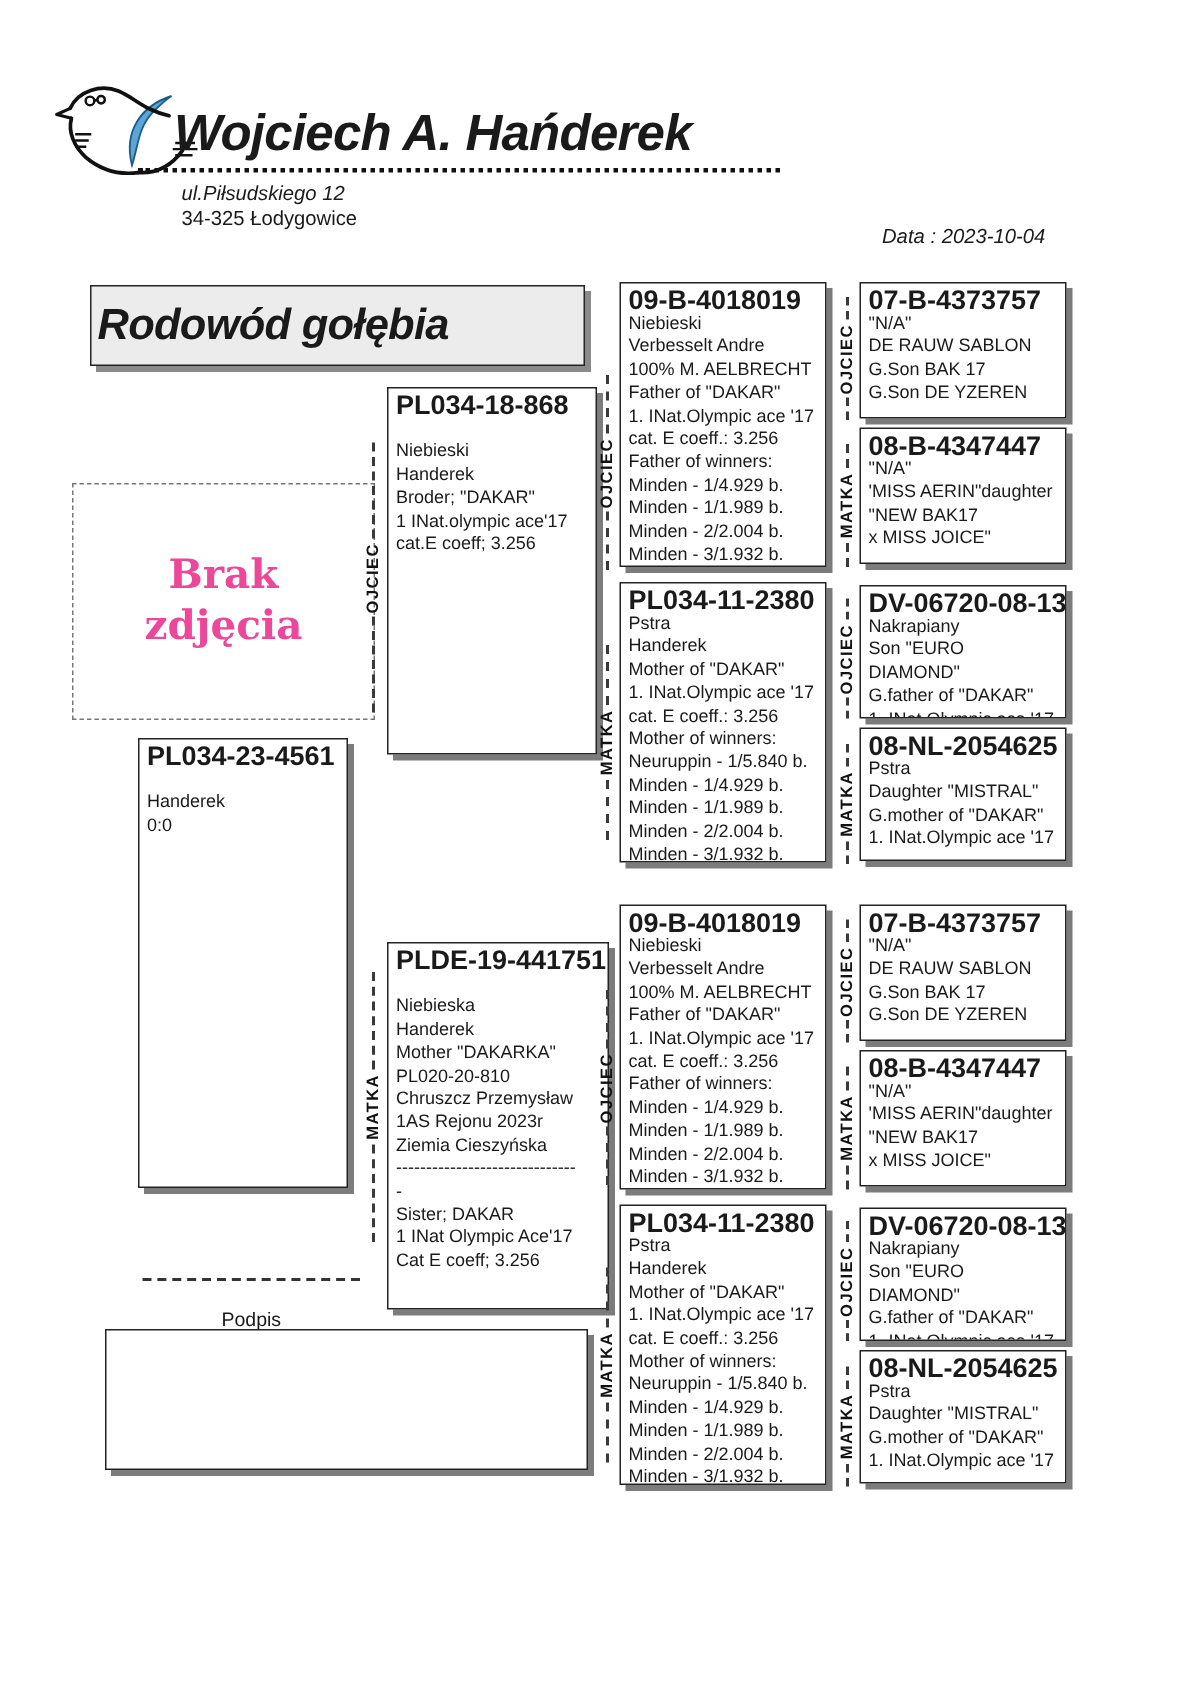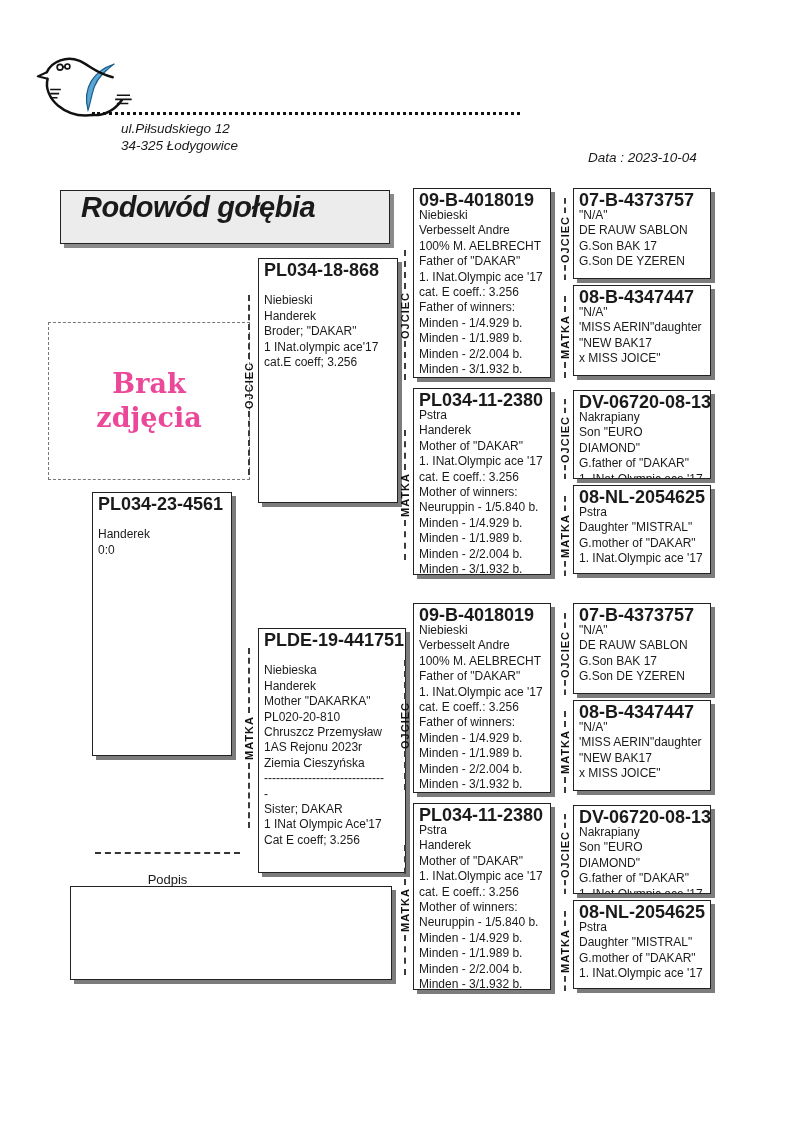--- a/index.html
+++ b/index.html
@@ -5,27 +5,27 @@
   html,body{margin:0;padding:0;background:#fff;}
   .page{
     position:relative;width:794px;height:1123px;background:#ffffff;overflow:hidden;
     font-family:"Liberation Sans",sans-serif;color:#1a1a1a;
   }
   
   .logo{position:absolute;left:34px;top:50px;width:108px;height:70px;}
   .brand{position:absolute;left:116px;top:70px;font-size:34px;font-weight:bold;font-style:italic;letter-spacing:-0.5px;white-space:nowrap;}
   .brand-underline{position:absolute;left:92px;top:112px;width:428px;border-bottom:3px dotted #111;}
   .addr1{position:absolute;left:121px;top:121px;font-size:13.5px;font-style:italic;}
-  .addr2{position:absolute;left:121px;top:138px;font-size:13.5px;font-style:italic;}
+  .addr2{position:absolute;left:121px;top:138px;font-size:13.5px;}
   .date-line{position:absolute;left:588px;top:150px;font-size:13.5px;font-style:italic;white-space:nowrap;}
   
   .title-box{
     position:absolute;left:60px;top:190px;width:330px;height:54px;
     background:#ececec;border:1px solid #222;box-shadow:4px 4px 0 0 #8a8a8a;
-    display:flex;padding-left:20px;box-sizing:border-box;
+    display:flex;align-items:center;padding-left:4px;box-sizing:border-box;
   }
   .title-box .title-text{font-size:29px;font-weight:bold;font-style:italic;letter-spacing:-0.5px;}
   
   .photo-box{
     position:absolute;left:48px;top:322px;width:200px;height:156px;
     border:1px dashed #777;display:flex;align-items:center;justify-content:center;text-align:center;
   }
   .photo-box .photo-text{
     font-family:"DejaVu Serif","Liberation Serif",serif;font-weight:bold;
     font-size:27px;line-height:34px;color:#ec4899;white-space:pre-line;
@@ -64,35 +64,36 @@
     <path d="M15,27 C21,13 40,7 54,13 C68,19 74,28 95,33" fill="none" stroke="#111" stroke-width="3" stroke-linecap="round"></path>
     <path d="M15,27 L4,32 L16,35" fill="none" stroke="#111" stroke-width="2.5" stroke-linejoin="round"></path>
     <path d="M16,35 C13,46 18,58 28,67 C40,77 55,81 70,79" fill="none" stroke="#111" stroke-width="3" stroke-linecap="round"></path>
     <path d="M70,79 C86,80 98,72 106,61" fill="none" stroke="#111" stroke-width="3" stroke-linecap="round"></path>
     <circle cx="31" cy="21" r="3.5" fill="none" stroke="#111" stroke-width="2"></circle>
     <circle cx="40" cy="20" r="3" fill="none" stroke="#111" stroke-width="2"></circle>
     <path d="M34,21 L37,20" stroke="#111" stroke-width="2"></path>
     <path d="M19,48 h13 M19,53 h11 M19,58 h9" stroke="#111" stroke-width="2"></path>
     <path d="M100,55 h16 M98,60 h20 M100,65 h14" stroke="#111" stroke-width="2"></path>
   </svg>
+  <div class="brand">Wojciech A. Hańderek</div>
   <div class="brand-underline"></div>
   <div class="addr1">ul.Piłsudskiego 12</div>
   <div class="addr2">34-325 Łodygowice</div>
   <div class="date-line">Data :  2023-10-04</div>
 
   <div class="title-box">
     <span class="title-text">Rodowód gołębia</span>
   </div>
 
   <div class="photo-box">
     <span class="photo-text">Brak
 zdjęcia</span>
   </div>
 
-  <div class="pbox" style="left:92px;top:492px;width:140px;height:264px">
+  <div class="pbox" style="left:92px;top:492px;width:140px;height:300px">
     <div class="pid">PL034-23-4561</div>
     <div class="plines">
 Handerek
 0:0</div>
   </div>
 
   <div class="pbox" style="left:258px;top:258px;width:140px;height:245px">
     <div class="pid">PL034-18-868</div>
     <div class="plines">
 Niebieski

